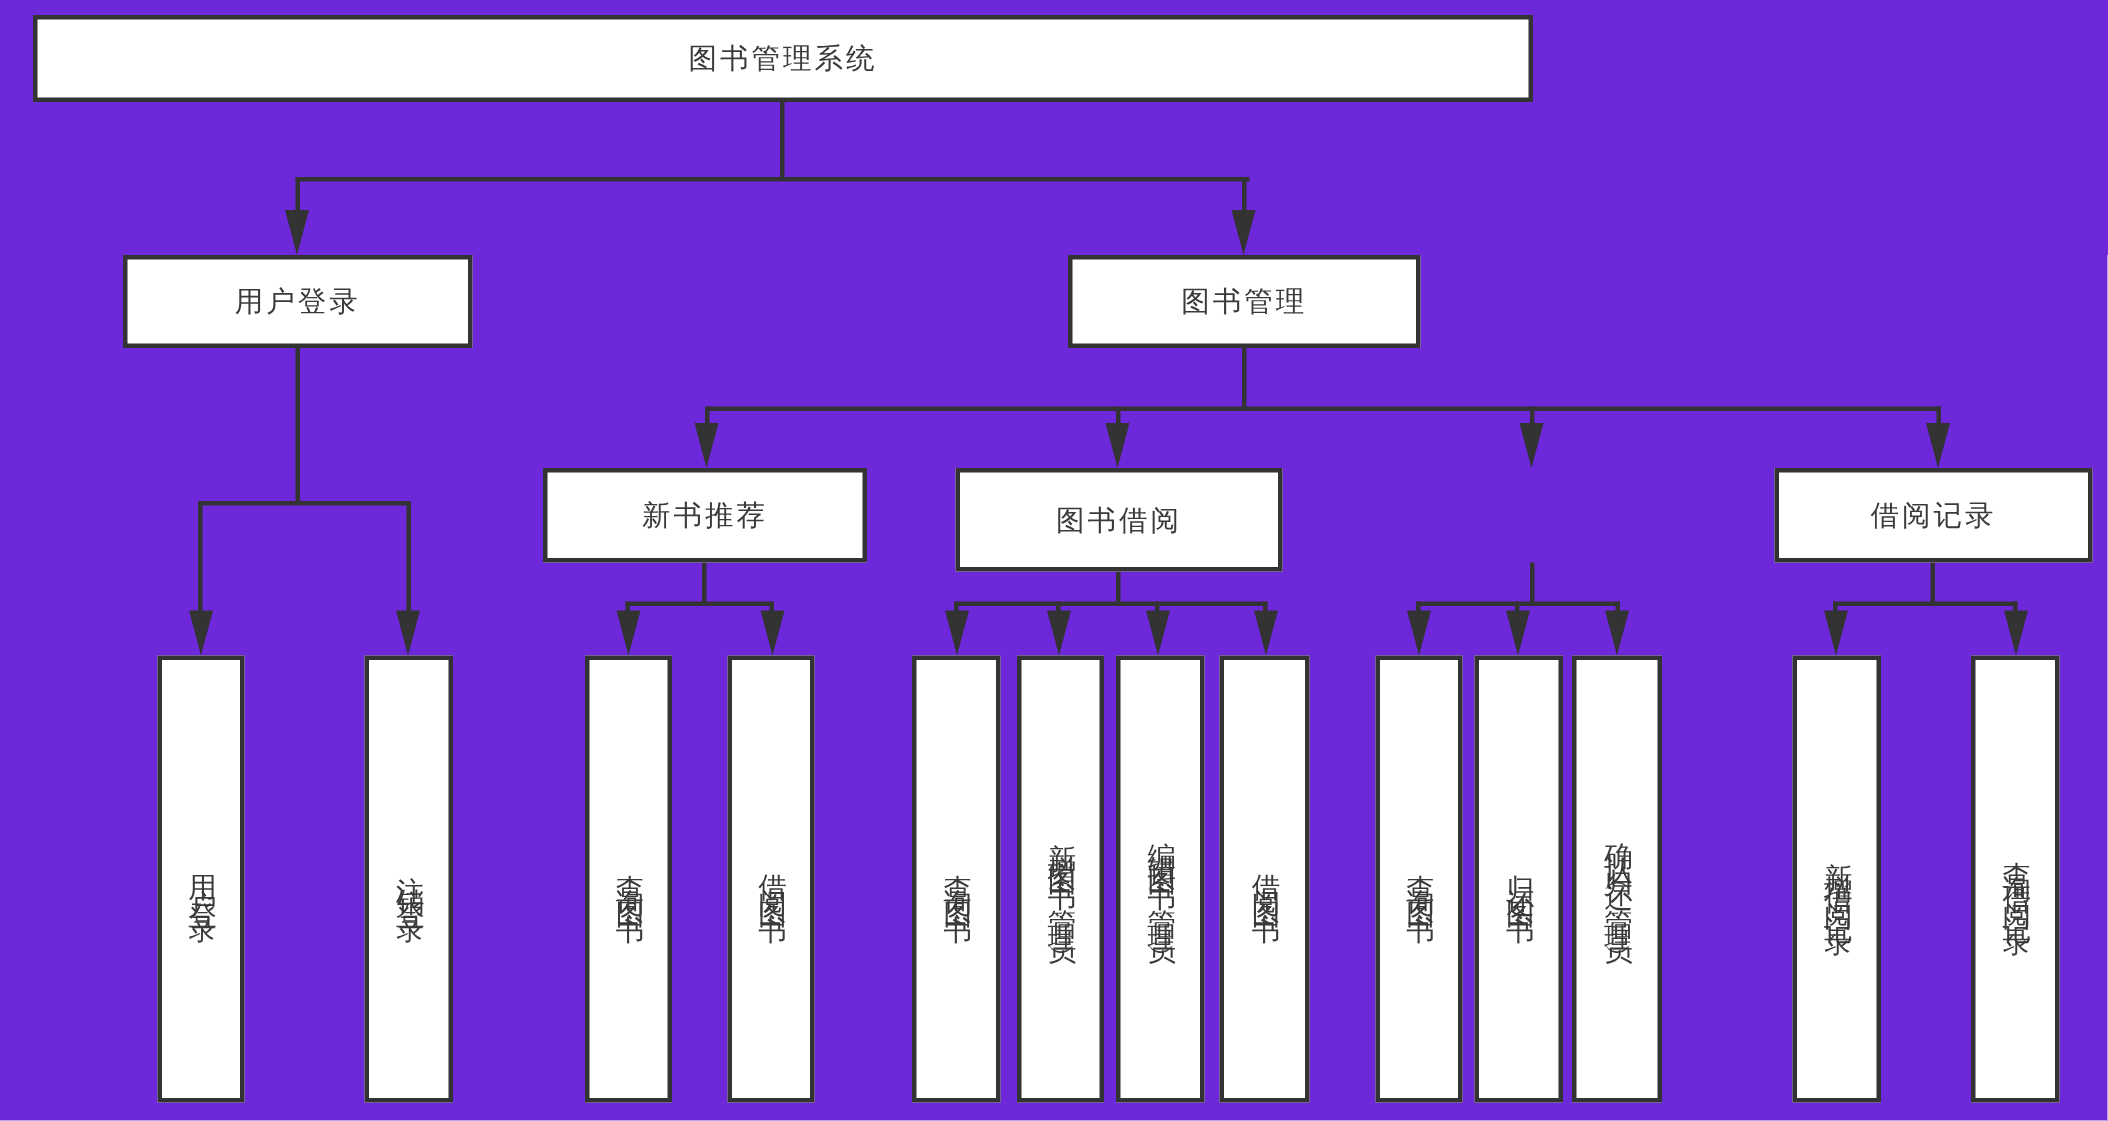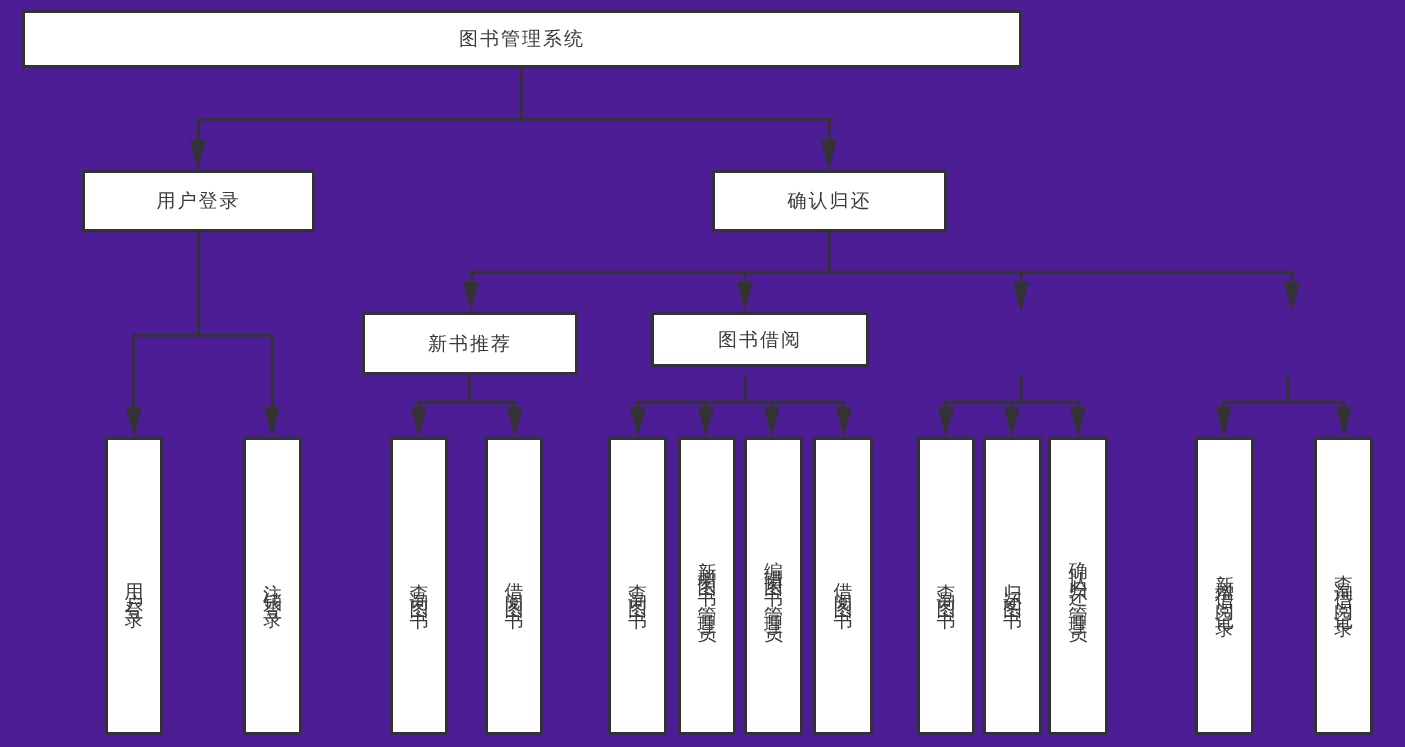--- a/index.html
+++ b/index.html
@@ -1,20 +1,20 @@
 <!DOCTYPE html>
 <html><head>
 <meta charset="utf-8">
 <style>
   html, body { margin: 0; padding: 0; background: #ffffff; }
   .canvas {
     position: relative;
     width: 1405px;
     height: 747px;
-    background: #4c1d95;
+    background: #6d28d9;
     font-family: "Liberation Sans", sans-serif;
     color: #3a3a3a;
     overflow: hidden;
   }
   
   .box {
     position: absolute;
     box-sizing: border-box;
     border: 3px solid #333333;
     background: #ffffff;
@@ -117,24 +117,25 @@
   <div class="vl" style="left:1287px; top:375px; height:29px;"></div>
   <div class="hl" style="left:1222px; top:401px; width:123px;"></div>
   <div class="vl" style="left:1222px; top:401px; height:13px;"></div>
   <div class="vl" style="left:1342px; top:401px; height:13px;"></div>
   <div class="ar" style="left:1216px; top:407px;"></div>
   <div class="ar" style="left:1336px; top:407px;"></div>
 
   <div class="box" style="left:22px; top:10px; width:1000px; height:58px;">图书管理系统</div>
 
   <div class="box" style="left:82px; top:170px; width:233px; height:62px;">用户登录</div>
-  <div class="box" style="left:712px; top:170px; width:235px; height:62px;">确认归还</div>
+  <div class="box" style="left:712px; top:170px; width:235px; height:62px;">图书管理</div>
 
   <div class="box" style="left:362px; top:312px; width:216px; height:63px;">新书推荐</div>
-  <div class="box" style="left:651px; top:312px; width:218px; height:55px;">图书借阅</div>
+  <div class="box" style="left:637px; top:312px; width:218px; height:69px;">图书借阅</div>
+  <div class="box" style="left:1183px; top:312px; width:212px; height:63px;">借阅记录</div>
 
   <div class="box vbox" style="left:105px; top:437px; width:58px; height:298px;">用户登录</div>
   <div class="box vbox" style="left:243px; top:437px; width:59px; height:298px;">注销登录</div>
 
   <div class="box vbox" style="left:390px; top:437px; width:58px; height:298px;">查询图书</div>
   <div class="box vbox" style="left:485px; top:437px; width:58px; height:298px;">借阅图书</div>
 
   <div class="box vbox" style="left:608px; top:437px; width:59px; height:298px;">查询图书</div>
   <div class="box vbox" style="left:678px; top:437px; width:58px; height:298px;">新增图书（管理员）</div>
   <div class="box vbox" style="left:744px; top:437px; width:59px; height:298px;">编辑图书（管理员）</div>

